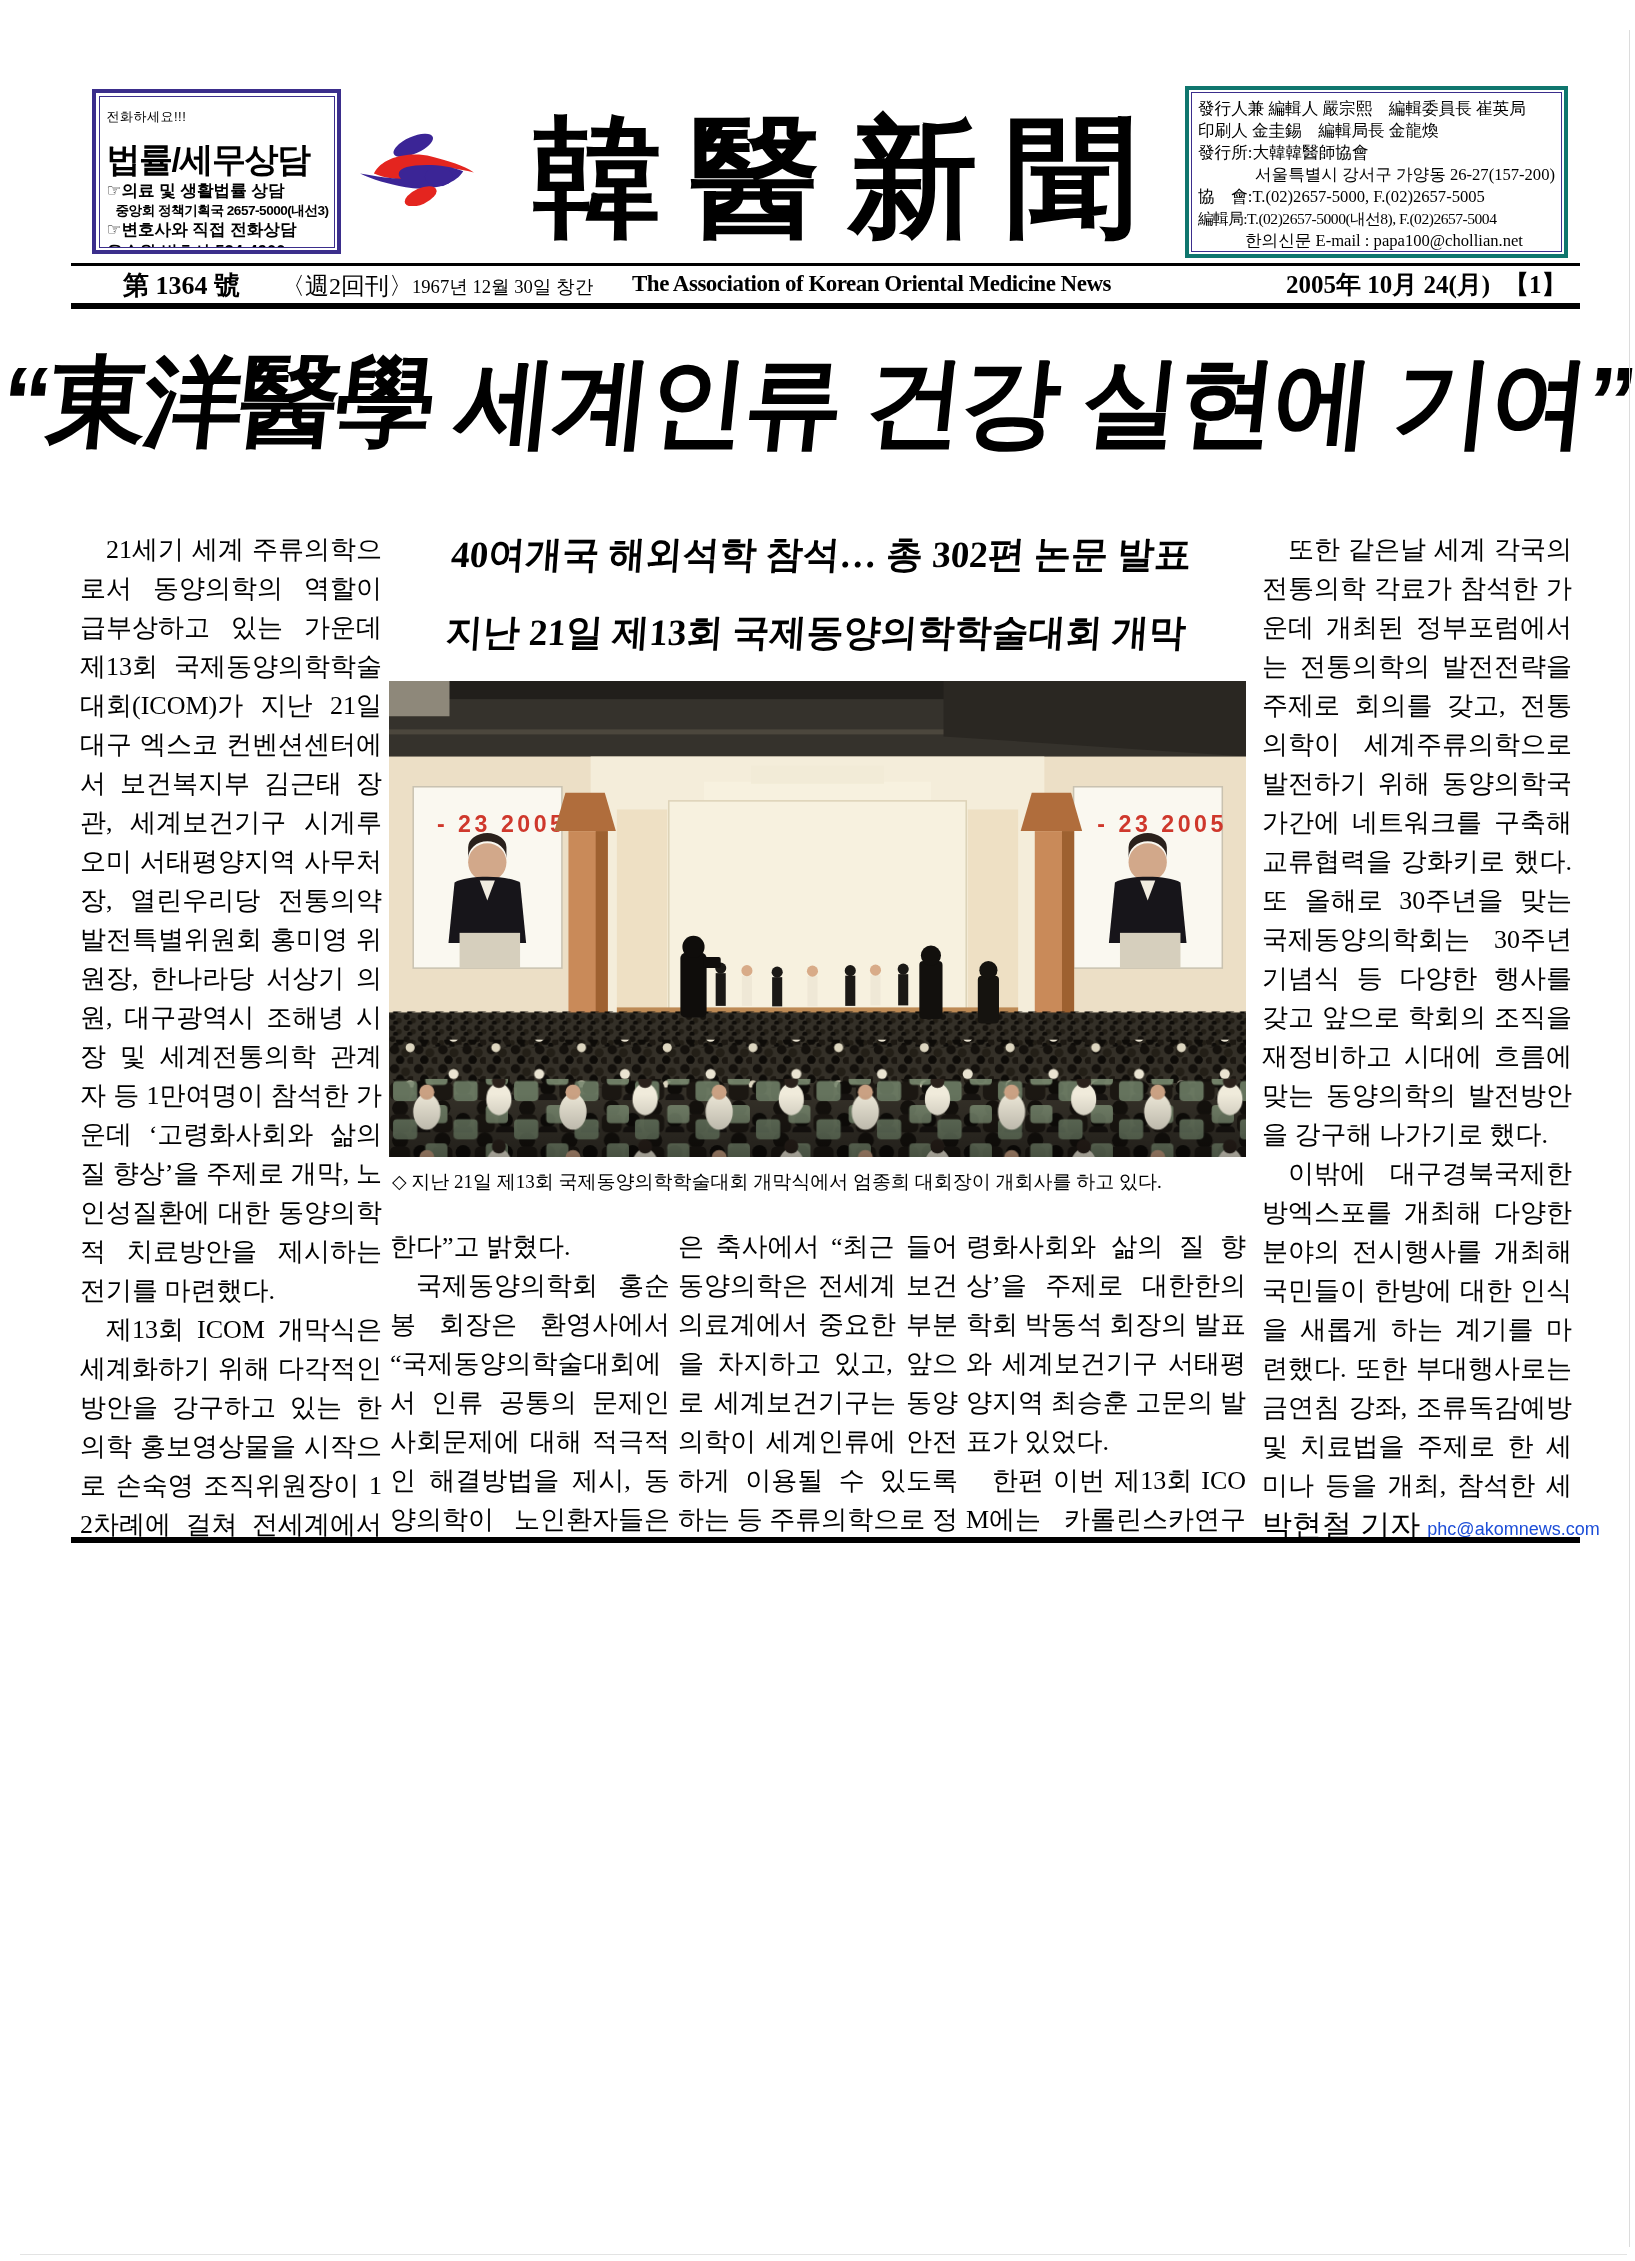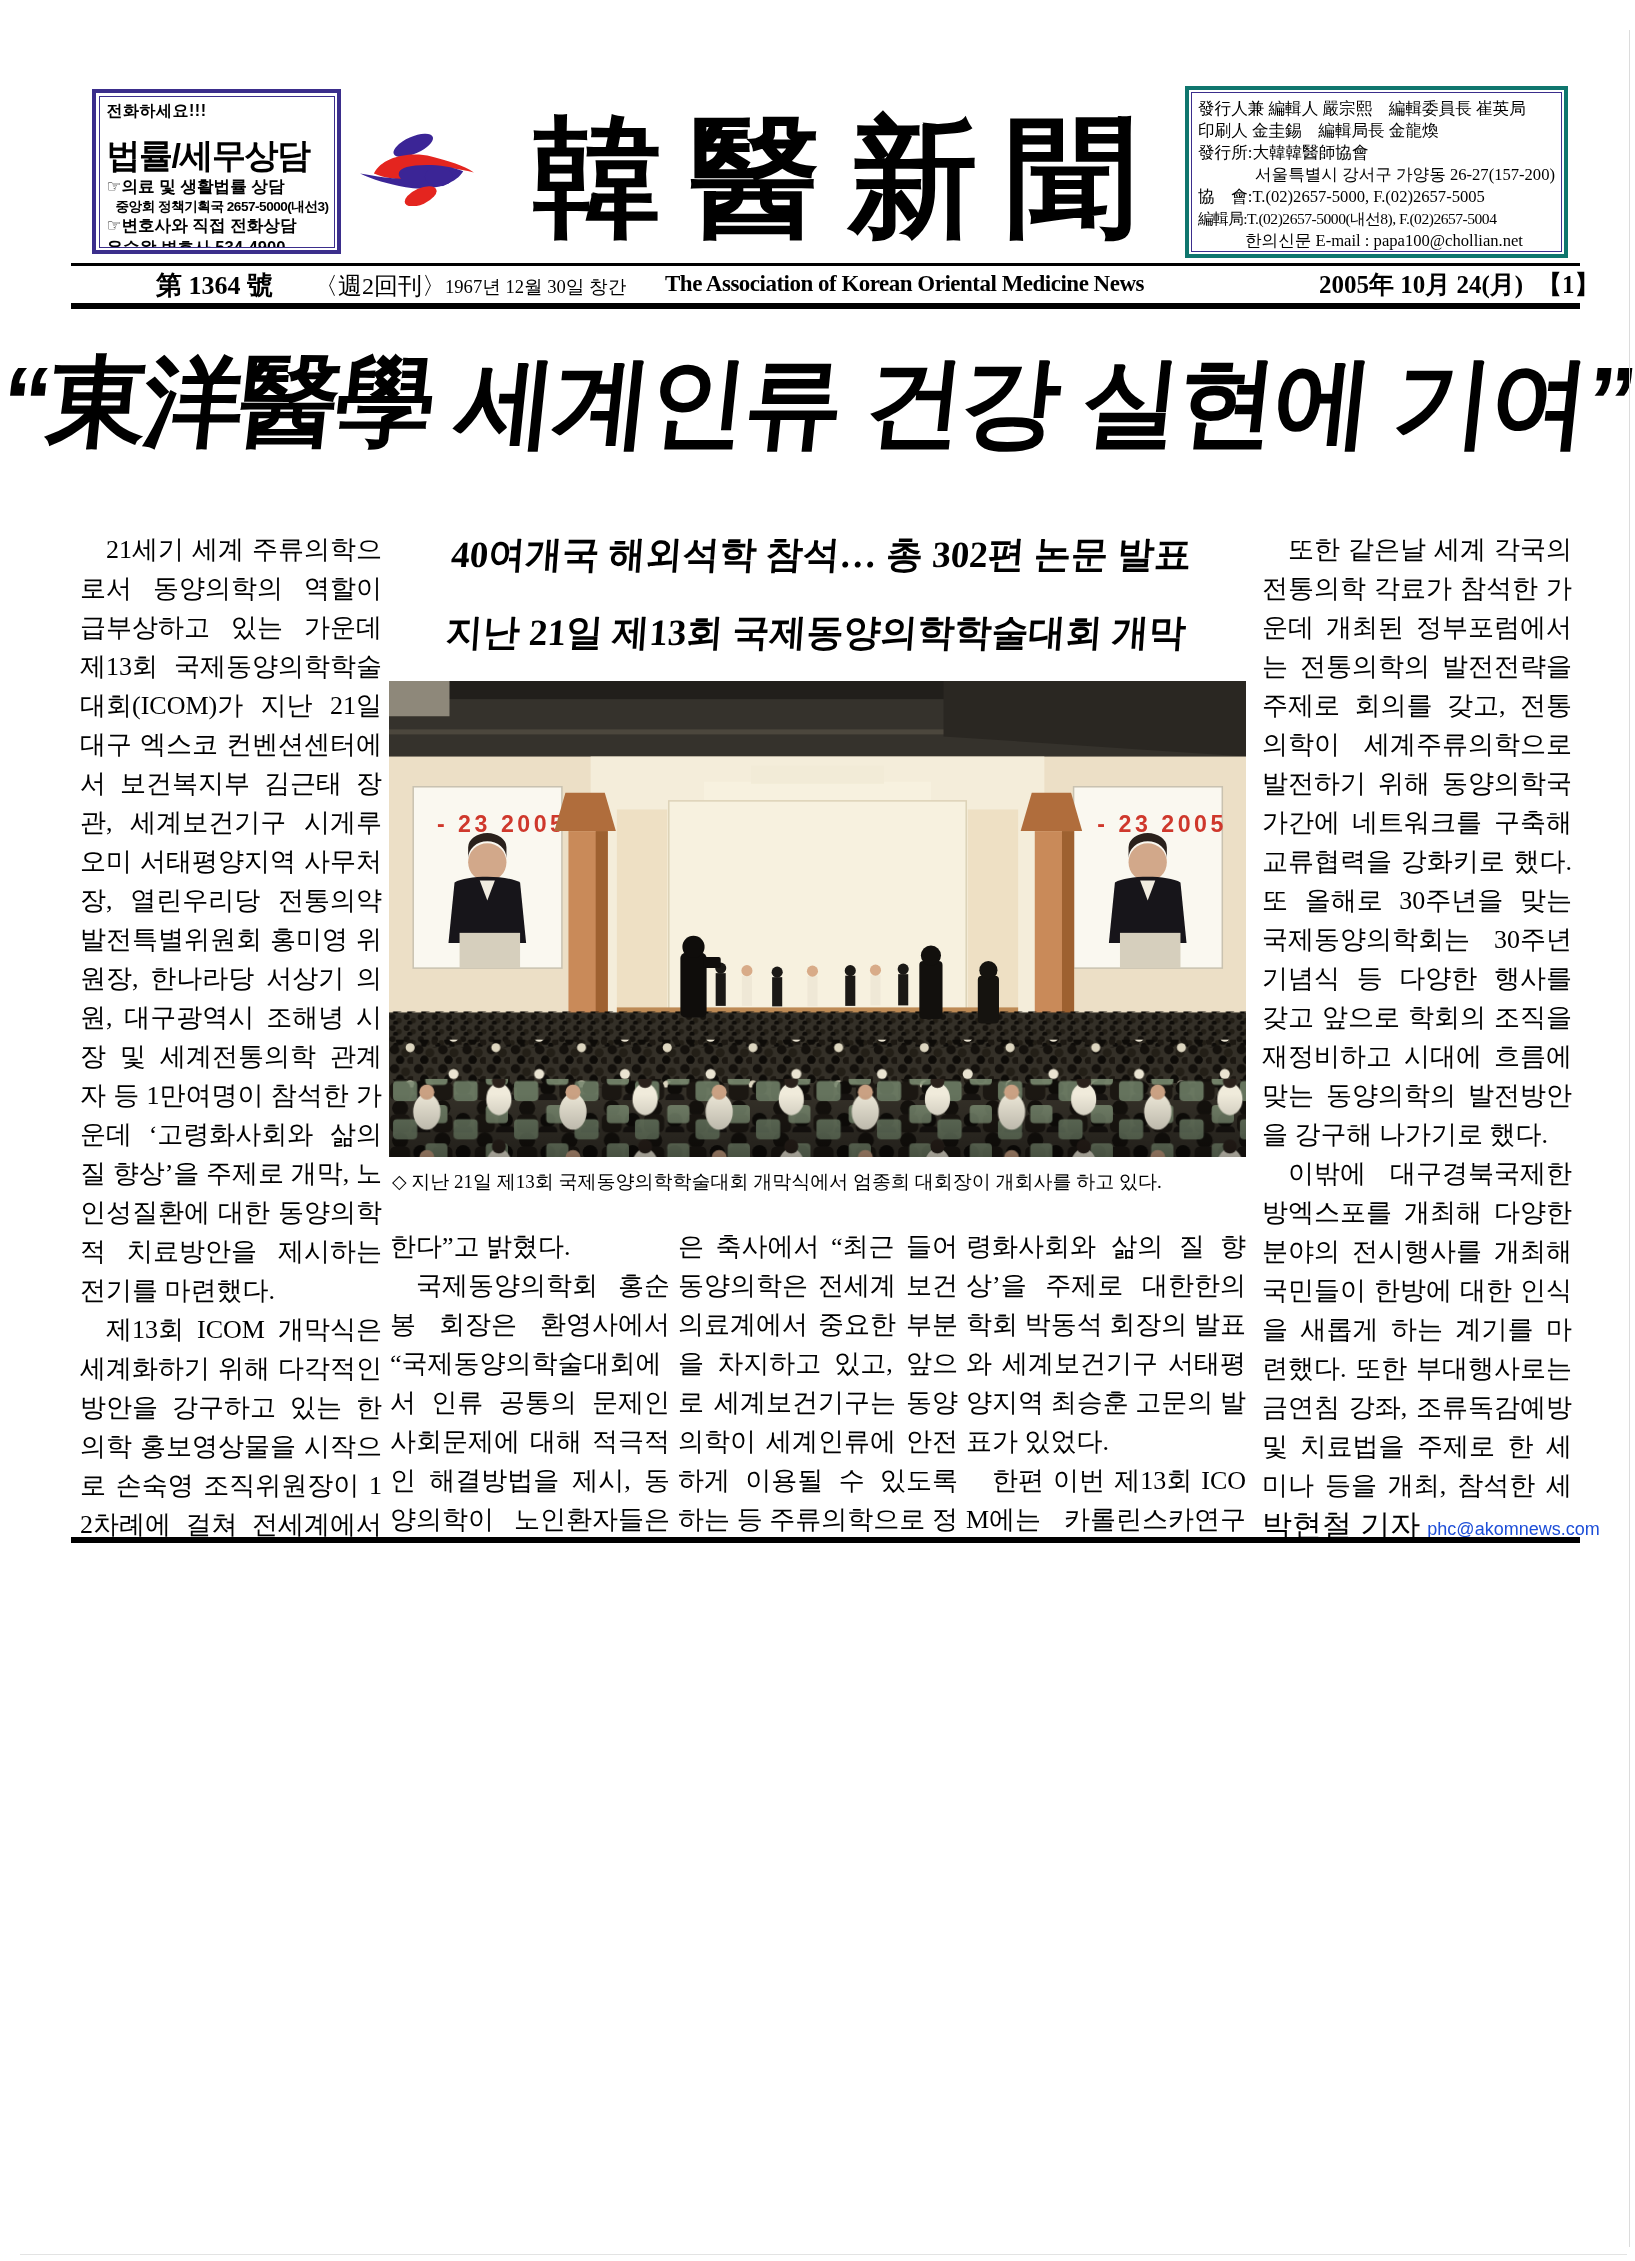--- a/index.html
+++ b/index.html
@@ -6,21 +6,21 @@
   .page{position:relative;width:1635px;height:2261px;background:#ffffff;
         font-family:"Liberation Serif","DejaVu Serif",serif;color:#000;overflow:hidden;}
   .scan-edge-r{position:absolute;right:5px;top:30px;width:1.5px;height:2217px;background:#dcdcdc;}
   .scan-edge-b{position:absolute;left:20px;bottom:6px;width:1607px;height:1px;background:#e3e3e3;}
 
   
   .ad-box{position:absolute;left:92px;top:89px;width:249px;height:165px;
           border:4.5px solid #3b2e8c;box-sizing:border-box;background:#fff;}
   .ad-box-inner{position:absolute;inset:2.5px;border:1.5px solid #3b2e8c;padding:4px 6px 0 7px;
           font-family:"Liberation Sans","DejaVu Sans",sans-serif;box-sizing:border-box;overflow:hidden;}
-  .ad-tagline{font-size:16px;font-weight:bold;letter-spacing:0.5px;}
+  .ad-tagline{font-size:13px;font-weight:normal;letter-spacing:0.5px;margin-top:7px;}
   .ad-title{font-size:34px;font-weight:900;letter-spacing:-1.5px;line-height:1.08;margin:15px 0 3px 0;white-space:nowrap;}
   .ad-items p{margin:0;font-size:16.6px;font-weight:600;line-height:1.30;white-space:nowrap;}
   .ad-items p:nth-child(2){font-size:13.6px;padding-left:9px;letter-spacing:-0.5px;}
   .ad-items p:nth-child(4){text-align:left;}
   .ad-items p:nth-child(5){text-align:center;}
   .ad-items p:nth-child(6){text-align:center;}
 
   .logo{position:absolute;left:359px;top:132px;width:117px;height:76px;}
 
   .masthead-title{position:absolute;left:479px;top:105px;width:710px;height:151px;
@@ -36,21 +36,21 @@
   .info-box-inner p:nth-child(6){font-size:15.6px;letter-spacing:-0.5px;}
   .info-box-inner p:nth-child(7){text-align:center;padding-left:15px;}
 
   .rule{position:absolute;left:71px;width:1509px;background:#000;}
   .rule-a{top:263px;height:3px;}
   .rule-b{top:303px;height:5.5px;}
   .rule-c{top:1537px;height:5.5px;}
 
   
   .dateline{position:absolute;left:0;top:266px;width:1635px;height:36px;}
-  .dateline span{position:absolute;white-space:nowrap;margin-left:33px;}
+  .dateline span{position:absolute;white-space:nowrap;}
   .dl-issue{left:123px;top:2px;font-size:26px;font-weight:bold;}
   .dl-freq{left:281px;top:4px;font-size:24px;}
   .dl-founded{left:412px;top:8px;font-size:18.6px;}
   .dl-english{left:632px;top:5px;font-size:23px;font-weight:bold;letter-spacing:-0.5px;}
   .dl-date{left:1286px;top:2px;font-size:25px;font-weight:bold;}
   .dl-page{left:1504px;top:2px;font-size:25px;font-weight:bold;}
 
   
   .headline{position:absolute;left:0;top:337px;width:1635px;text-align:center;
           font-family:"Liberation Sans","DejaVu Sans",sans-serif;

